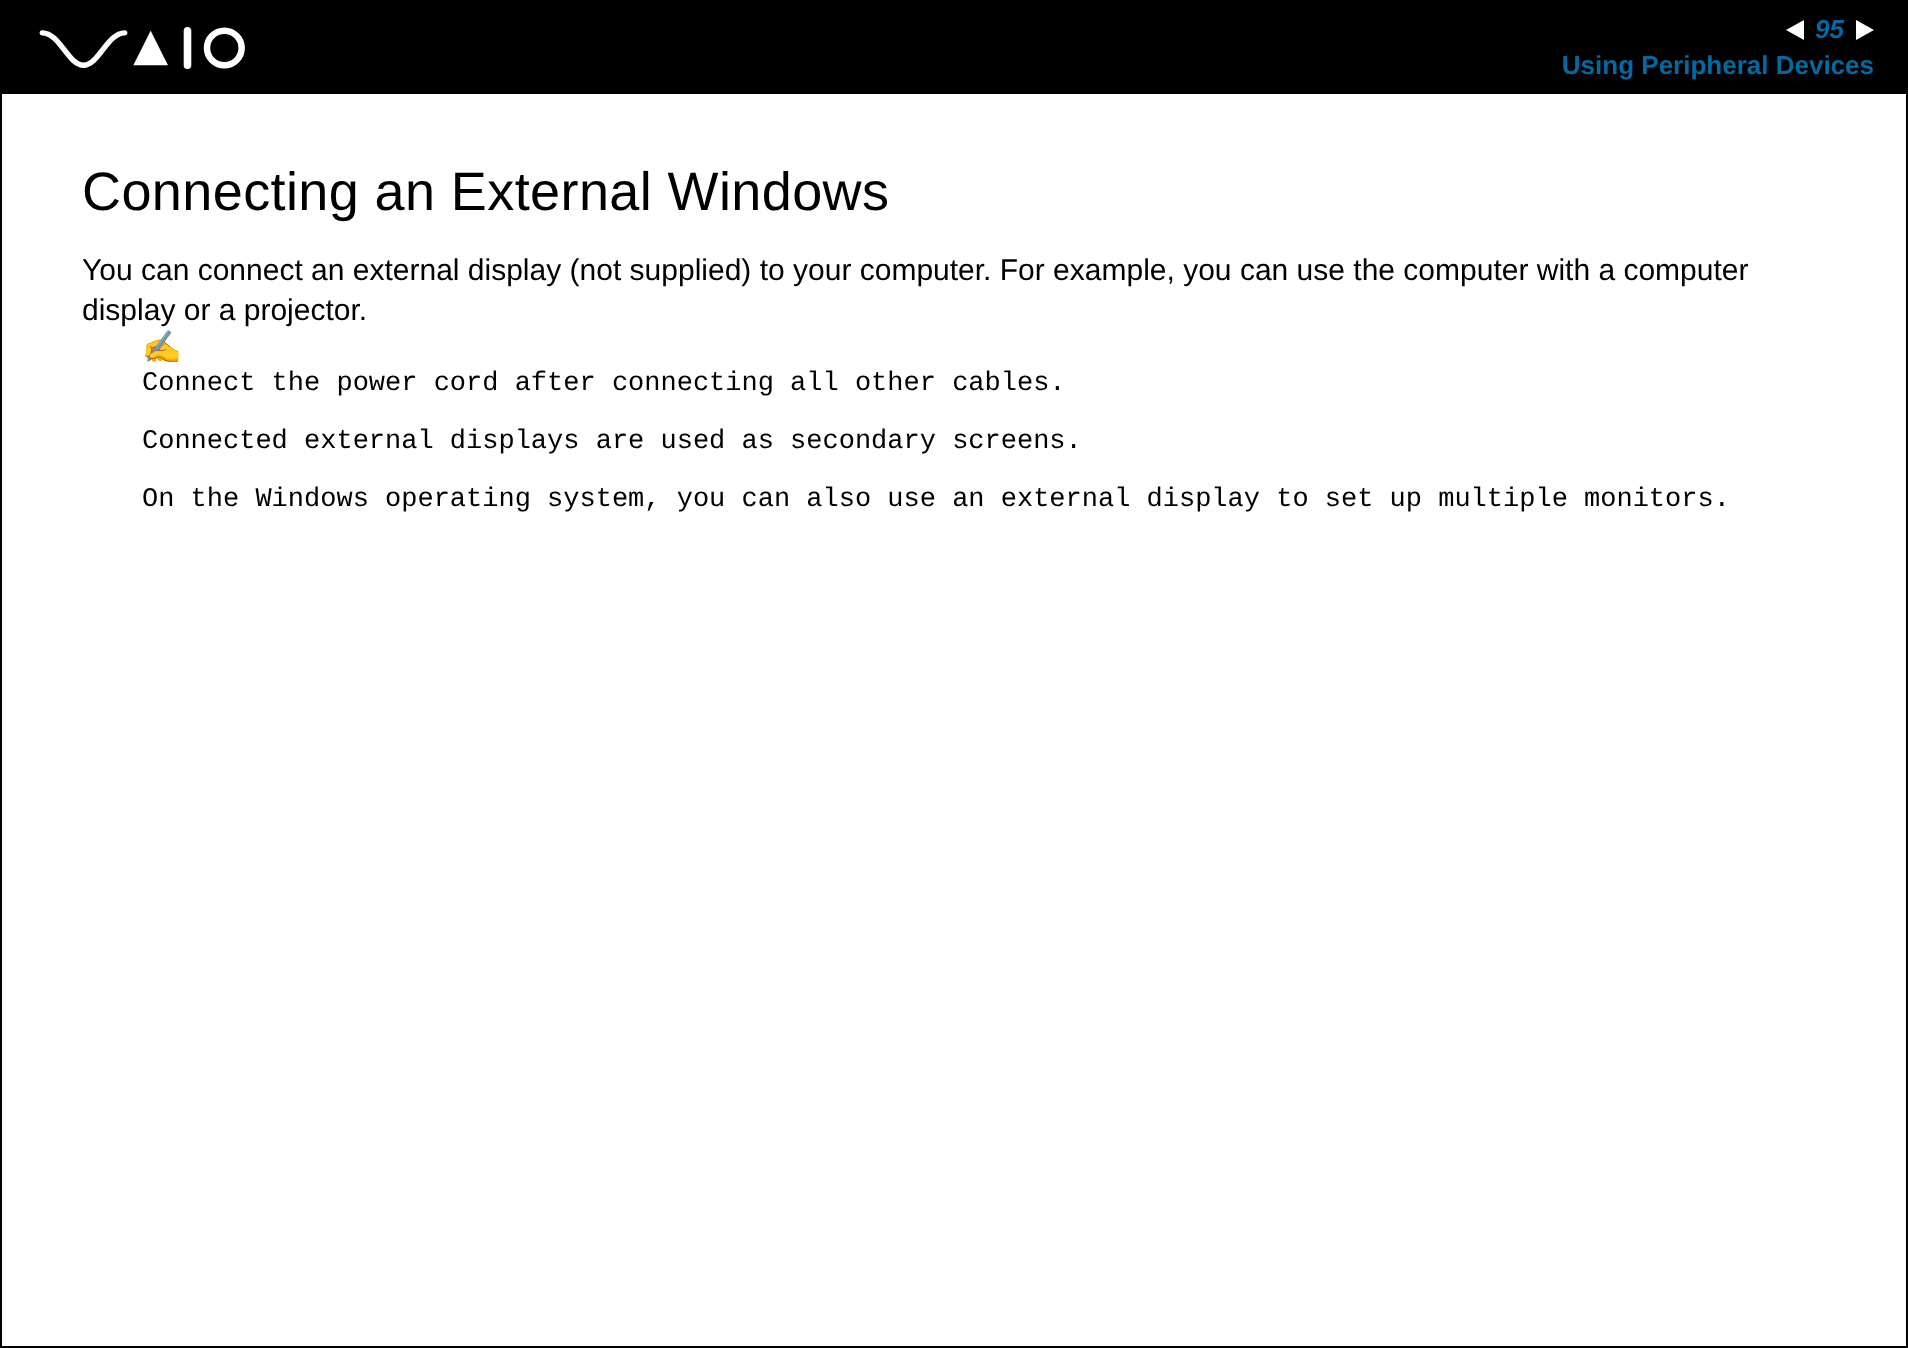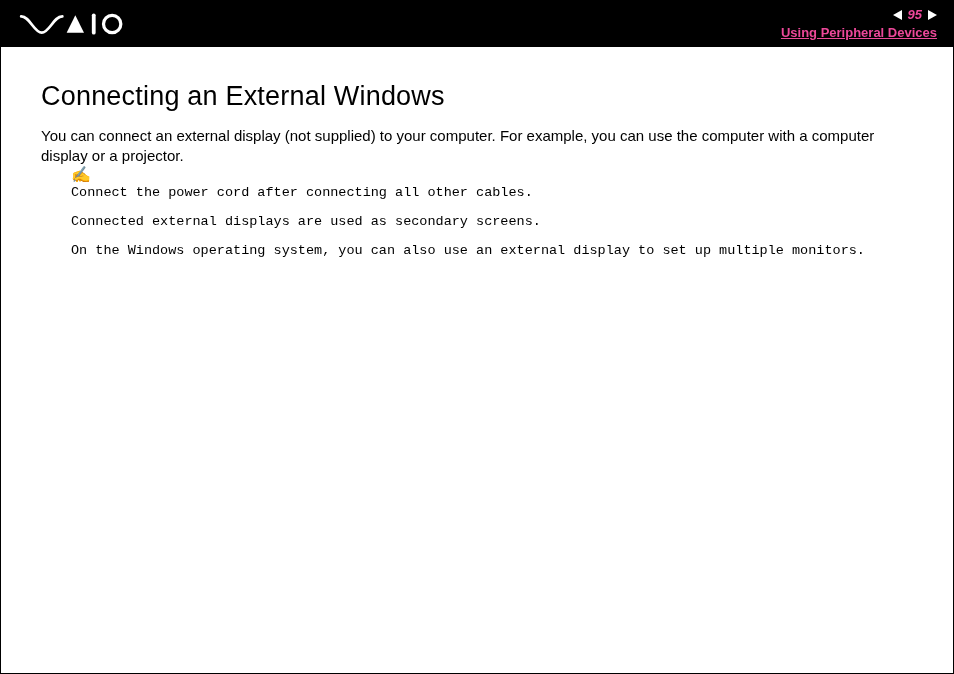--- a/index.html
+++ b/index.html
@@ -1,35 +1,35 @@
 <!DOCTYPE html>
 <html><head>
 <meta charset="utf-8">
 <style>
   * { margin: 0; padding: 0; box-sizing: border-box; }
   html, body { width: 954px; height: 674px; font-family: Arial, Helvetica, sans-serif; background: #fff; color: #000; }
   .page { width: 954px; height: 674px; border: 1px solid #000; position: relative; }
   .header {
     background: #000;
-    color: #ec4899;
+    color: #0369a1;
     height: 46px;
     display: flex;
     align-items: center;
     justify-content: space-between;
     padding: 0 16px 0 18px;
   }
   .logo { display: flex; align-items: center; }
   .logo svg { height: 26px; width: auto; }
   .header-right { text-align: right; font-size: 13px; line-height: 1.3; }
   .pager { display: flex; align-items: center; justify-content: flex-end; gap: 6px; font-style: italic; font-weight: bold; }
   .pager .tri { width: 0; height: 0; display: inline-block; }
   .tri-left { border-top: 5px solid transparent; border-bottom: 5px solid transparent; border-right: 9px solid #fff; }
   .tri-right { border-top: 5px solid transparent; border-bottom: 5px solid transparent; border-left: 9px solid #fff; }
   .pager .num { font-size: 13px; }
-  .breadcrumb { font-weight: bold; font-size: 13px; margin-top: 1px; text-decoration: underline; }
+  .breadcrumb { font-weight: bold; font-size: 13px; margin-top: 1px; }
   .content { padding: 34px 36px 0 40px; }
   h1 { font-weight: 400; font-size: 27px; letter-spacing: 0.2px; margin-bottom: 14px; }
   .intro { font-size: 15px; line-height: 1.35; }
   .note-block { margin-left: 30px; }
   .note-icon { color: #00a08a; font-size: 16px; line-height: 1; margin-bottom: 2px; }
   .note-line { font-size: 13.5px; margin-bottom: 14px; font-family: Liberation Mono, monospace; }
 </style>
 </head>
 <body>
 <div class="page">

